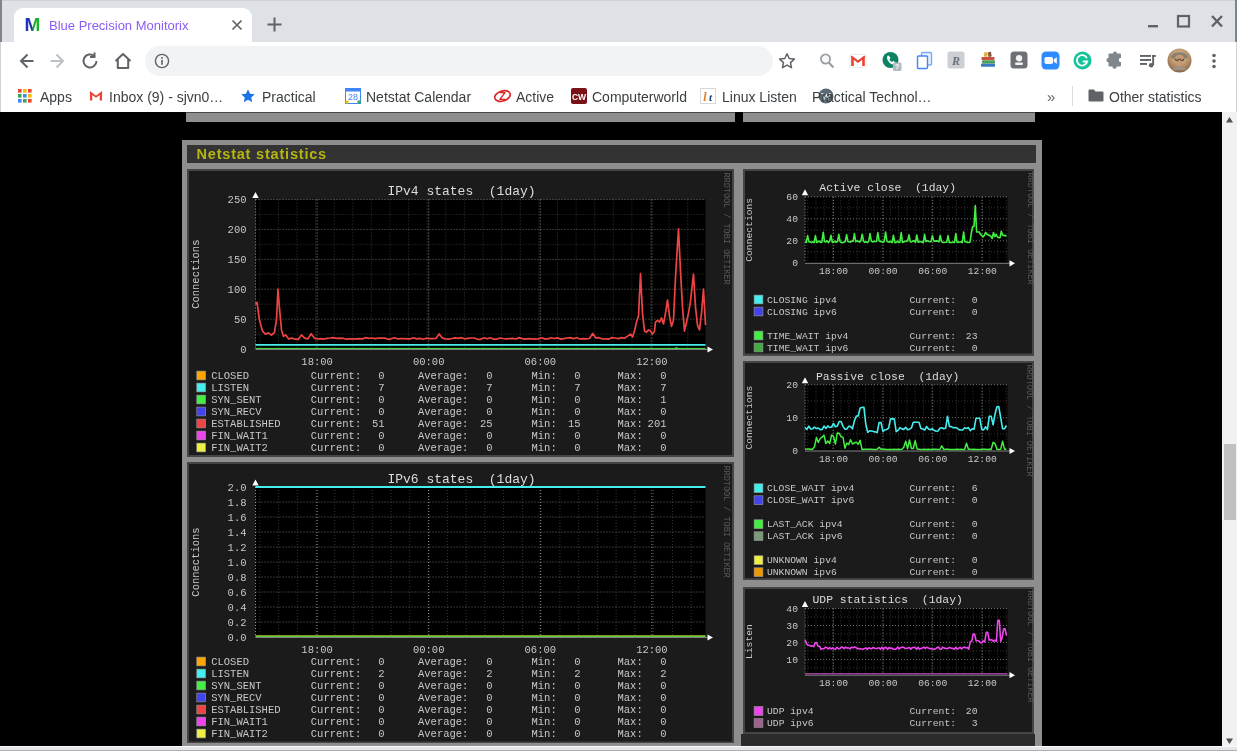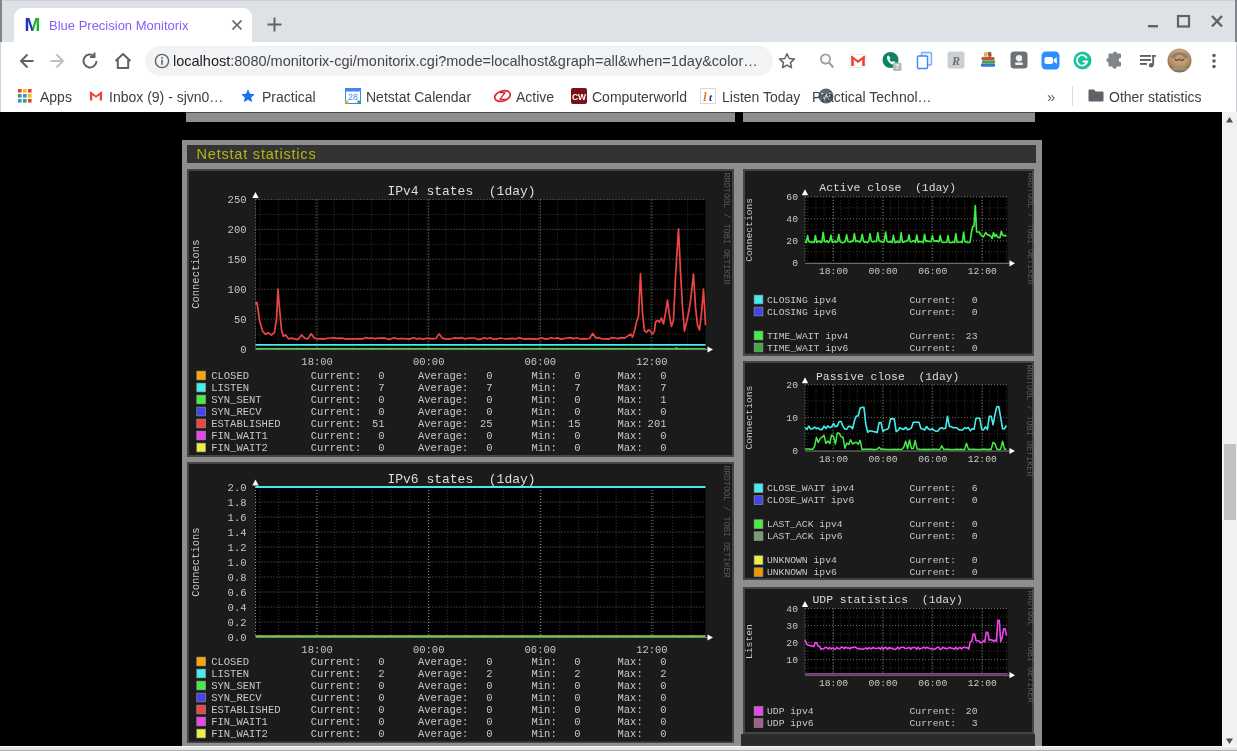--- a/index.html
+++ b/index.html
@@ -50,21 +50,20 @@
     </svg>
 <svg class="abs" style="left:112px;top:50px" width="22" height="22" viewBox="0 0 22 22">
 <path d="M3.5 11 L11 4 L18.5 11 M5.8 9.3 V18 H16.2 V9.3" stroke="#5f6368" stroke-width="2" fill="none" stroke-linejoin="round"></path>
     </svg>
 <div class="abs" style="left:145px;top:46px;width:628px;height:30px;background:#f1f3f4;border-radius:15px"></div>
 <svg class="abs" style="left:154px;top:53px" width="16" height="16" viewBox="0 0 16 16">
 <circle cx="8" cy="8" r="6.6" stroke="#5f6368" stroke-width="1.4" fill="none"></circle>
 <rect x="7.2" y="6.8" width="1.6" height="5" fill="#5f6368"></rect>
       <rect x="7.2" y="4" width="1.6" height="1.7" fill="#5f6368"></rect>
     </svg>
-<div class="abs" style="left:173px;top:53px;font-size:14.5px;color:#202124;white-space:nowrap">localhost<span style="color:#44474a">:8080/monitorix-cgi/monitorix.cgi?mode=localhost&amp;graph=all&amp;when=1day&amp;color…</span></div>
 <svg class="abs" style="left:778px;top:52px" width="18" height="18" viewBox="0 0 18 18">
 <path d="M9 1.8 L11.2 6.5 L16.3 7.1 L12.5 10.6 L13.5 15.7 L9 13.1 L4.5 15.7 L5.5 10.6 L1.7 7.1 L6.8 6.5 Z" stroke="#5f6368" stroke-width="1.5" fill="none" stroke-linejoin="round"></path>
     </svg>
 <svg class="abs" style="left:818px;top:52px" width="18" height="18" viewBox="0 0 18 18">
 <circle cx="7.5" cy="7" r="4.6" stroke="#9aa0a6" stroke-width="1.8" fill="#f8f9fa"></circle>
 <line x1="10.8" y1="10.6" x2="15.4" y2="15.4" stroke="#9aa0a6" stroke-width="2.2"></line>
     </svg>
 <svg class="abs" style="left:849px;top:52px" width="18" height="18" viewBox="0 0 18 18">
 <rect x="1" y="2.5" width="16" height="13" rx="1.5" fill="#fff" stroke="#e3e6e8" stroke-width="0.8"></rect>
 <path d="M2.2 4.2 V14 H4.8 V7.8 L9 11 L13.2 7.8 V14 H15.8 V4.2 L9 9.5 Z" fill="#ea4335"></path>
@@ -173,38 +172,38 @@
 <svg class="abs" style="left:571px;top:88px" width="16" height="16" viewBox="0 0 16 16">
 <rect x="0" y="0" width="16" height="16" rx="2" fill="#7a1116"></rect>
 <text x="8" y="11.5" font-size="8.5" font-family="Liberation Sans,sans-serif" font-weight="bold" fill="#fff" text-anchor="middle">CW</text>
     </svg>
 <div class="bktxt" style="left:592px">Computerworld</div>
 <svg class="abs" style="left:700px;top:88px" width="16" height="16" viewBox="0 0 16 16">
 <rect x="0.5" y="0.5" width="15" height="15" fill="#fff" stroke="#d8d8d8" stroke-width="1"></rect>
 <text x="5" y="12.5" font-size="12" font-family="Liberation Serif,serif" font-weight="bold" font-style="italic" fill="#e87722" text-anchor="middle">l</text>
 <text x="10.5" y="12.5" font-size="11" font-family="Liberation Serif,serif" font-weight="bold" font-style="italic" fill="#1b3a6b" text-anchor="middle">t</text>
     </svg>
-<div class="bktxt" style="left:722px">Listen Today</div>
+<div class="bktxt" style="left:722px">Linux Listen</div>
 <svg class="abs" style="left:818px;top:88px" width="16" height="16" viewBox="0 0 16 16">
 <circle cx="8" cy="8" r="7.5" fill="#5a6a72"></circle>
 <text x="8" y="11.8" font-size="10.5" font-family="Liberation Serif,serif" fill="#fff" text-anchor="middle">W</text>
     </svg>
 <div class="bktxt" style="left:812px">Practical Technol…</div>
 <div class="bktxt" style="left:1047px;color:#5f6368;font-size:15px;top:88px">»</div>
 <div class="abs" style="left:1072px;top:86px;width:1px;height:20px;background:#dadce0"></div>
 <svg class="abs" style="left:1088px;top:89px" width="16" height="13" viewBox="0 0 16 13">
 <path d="M0.5 1.5 a1 1 0 0 1 1 -1 h4.5 l1.5 2 h7 a1 1 0 0 1 1 1 v8 a1 1 0 0 1 -1 1 h-13 a1 1 0 0 1 -1 -1 Z" fill="#5f6368"></path>
     </svg>
 <div class="bktxt" style="left:1109px">Other statistics</div>
 <div class="abs" style="left:0;top:112px;width:1222px;height:639px;background:#000"></div>
 <div class="abs" style="left:186px;top:112px;width:549px;height:10px;background:#8e8e8e;border-top:1px solid #4a4a4a"></div>
 <div class="abs" style="left:743px;top:112px;width:292px;height:10px;background:#8e8e8e;border-top:1px solid #4a4a4a"></div>
 <div class="abs" style="left:181.5px;top:139.5px;width:860px;height:606.5px;background:#8e8e8e"></div>
 <div class="abs" style="left:186.8px;top:145.4px;width:849.4px;height:17.4px;background:#333333"></div>
-<div class="abs" style="left:196.5px;top:146px;font-size:14.5px;letter-spacing:0.8px;font-weight:normal;color:#b6b613;font-family:'Liberation Sans',sans-serif">Netstat statistics</div>
+<div class="abs" style="left:196.5px;top:146px;font-size:14.5px;letter-spacing:0.8px;font-weight:bold;color:#b6b613;font-family:'Liberation Sans',sans-serif">Netstat statistics</div>
 <div class="abs" style="left:740.6px;top:733.5px;width:294.4px;height:12.5px;background:#2b2b2b"></div>
 <svg style="position:absolute;left:186.5px;top:169px" width="547" height="288" viewBox="0 0 547 288">
 <rect x="0" y="0" width="547" height="288" fill="#1b1b1b"></rect>
       <rect x="1" y="1" width="545" height="286" fill="none" stroke="#454545" stroke-width="2"></rect>
       <rect x="68.5" y="30.5" width="450.0" height="149.5" fill="#000000"></rect>
 <line x1="68.5" y1="165.1" x2="518.5" y2="165.1" stroke="#7a5555" stroke-opacity="0.55" stroke-width="1" stroke-dasharray="1 2"></line>
 <line x1="68.5" y1="135.2" x2="518.5" y2="135.2" stroke="#7a5555" stroke-opacity="0.55" stroke-width="1" stroke-dasharray="1 2"></line>
 <line x1="68.5" y1="105.2" x2="518.5" y2="105.2" stroke="#7a5555" stroke-opacity="0.55" stroke-width="1" stroke-dasharray="1 2"></line>
 <line x1="68.5" y1="75.3" x2="518.5" y2="75.3" stroke="#7a5555" stroke-opacity="0.55" stroke-width="1" stroke-dasharray="1 2"></line>
 <line x1="68.5" y1="45.4" x2="518.5" y2="45.4" stroke="#7a5555" stroke-opacity="0.55" stroke-width="1" stroke-dasharray="1 2"></line>

